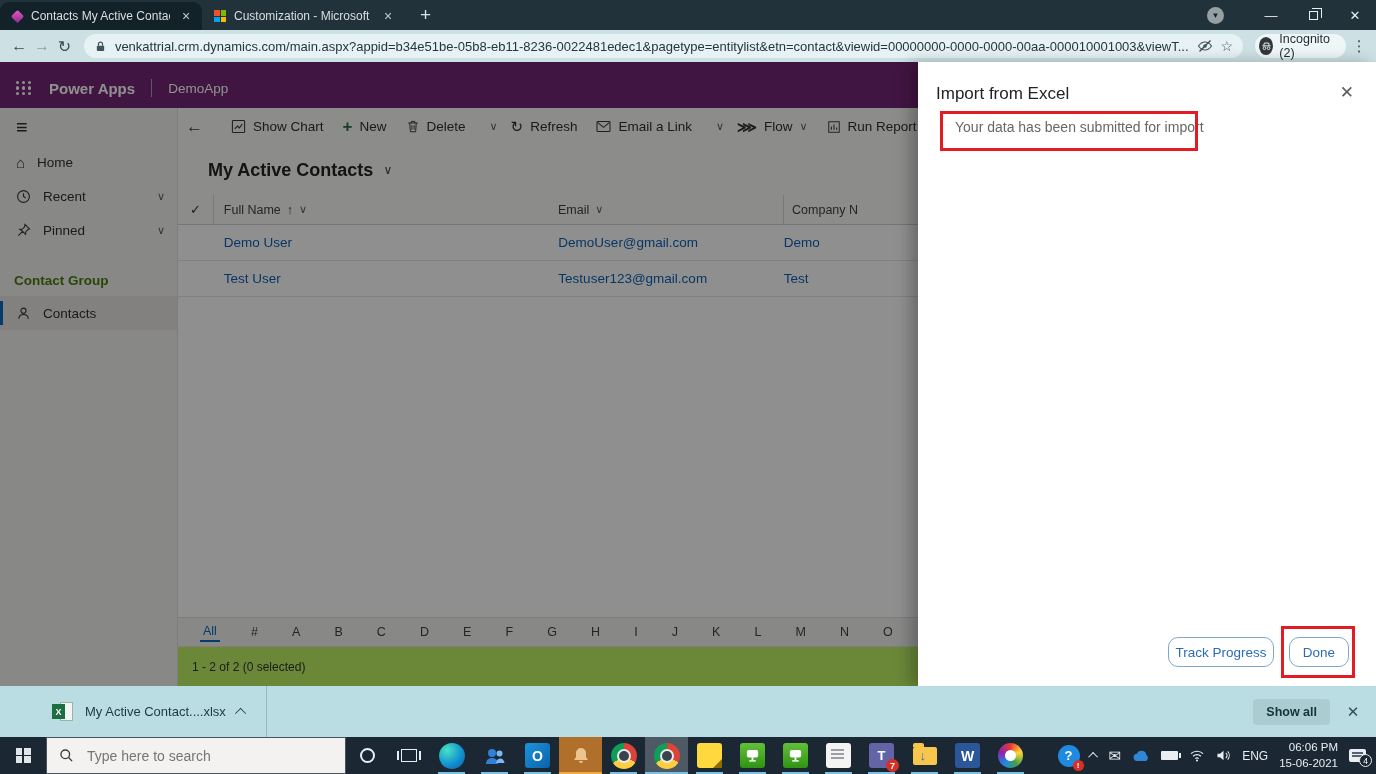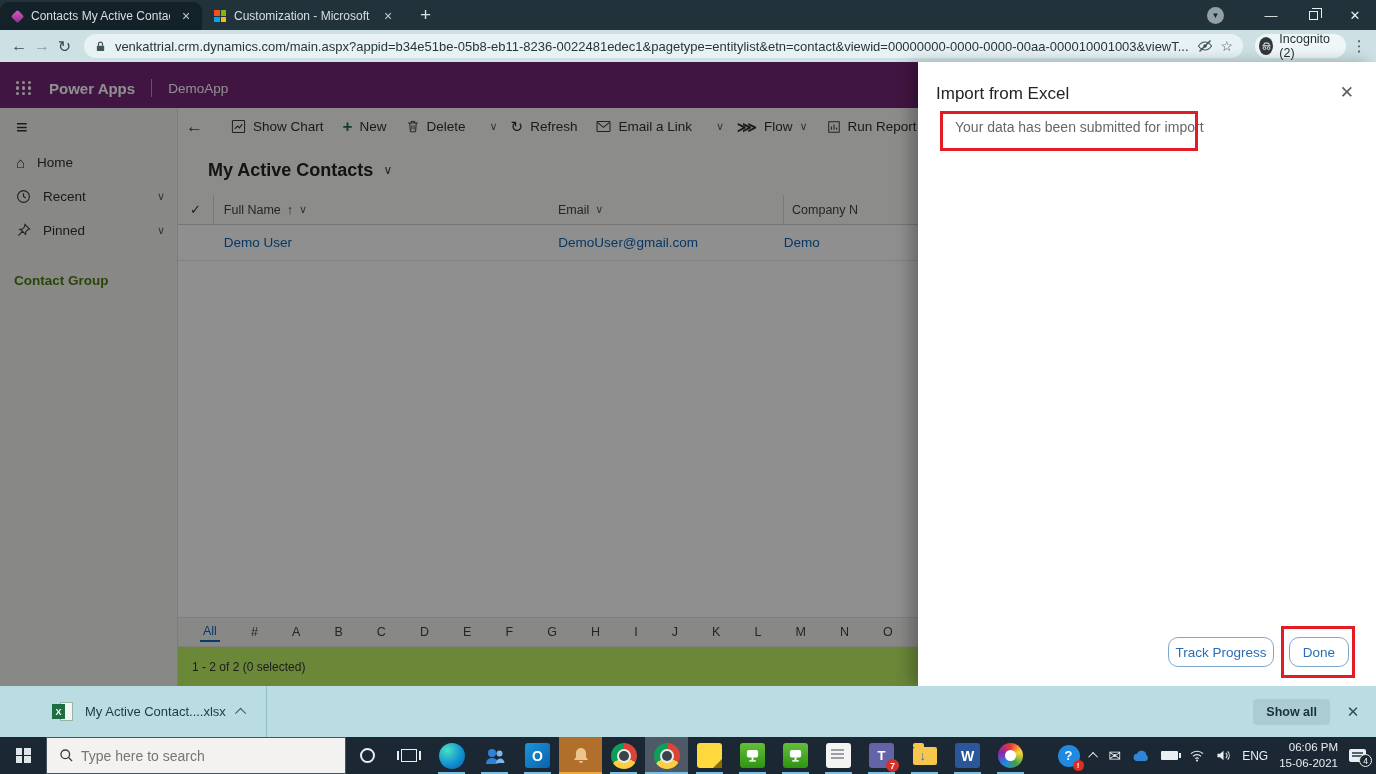--- a/index.html
+++ b/index.html
@@ -106,21 +106,21 @@
   .chev-up { width:8px; height:8px; border-left:1.6px solid #2e4d54; border-top:1.6px solid #2e4d54; transform:rotate(45deg) translateY(2px); }
   .dl-sep { width:1px; height:100%; background:#93bcc3; }
   .showall { margin-left:auto; background:rgba(0,0,0,.07); border-radius:4px; padding:6px 13px; font-size:12.5px; font-weight:bold; color:#16323a; }
   .dl-close { width:46px; text-align:center; font-size:15px; color:#2e4d54; }
 
   
   .taskbar { position:absolute; left:0; top:737px; width:1376px; height:37px; background:#1b2834; display:flex; align-items:stretch; z-index:90; color:#e8eef1; }
   .startbtn { width:46px; display:flex; align-items:center; justify-content:center; }
   .winlogo { width:15px; height:15px; display:grid; grid-template:1fr 1fr / 1fr 1fr; gap:1.5px; }
   .winlogo i { background:#dfe7ea; }
-  .searchbox { width:300px; background:#f3f2f1; display:flex; align-items:center; gap:7px; padding:0 12px; border:1px solid #49545e; }
+  .searchbox { width:300px; background:#f3f2f1; display:flex; align-items:center; gap:13px; padding:0 12px; border:1px solid #49545e; }
   .searchbox input { border:0; outline:0; background:transparent; font-size:14px; color:#1f1f1f; font-family:"Liberation Sans",sans-serif; width:230px; }
   .tb-sys { width:42px; display:flex; align-items:center; justify-content:center; }
   .cortana { width:15px; height:15px; border:2px solid #e8eef1; border-radius:50%; }
   .taskview { width:16px; height:13px; border:1.6px solid #e8eef1; position:relative; }
   .taskview::before { content:""; position:absolute; left:-5px; top:1px; bottom:1px; width:2px; background:#e8eef1; }
   .taskview::after { content:""; position:absolute; right:-5px; top:1px; bottom:1px; width:2px; background:#e8eef1; }
   .ticon { width:43px; display:flex; align-items:center; justify-content:center; position:relative; }
   .ind { position:absolute; bottom:0; left:8px; right:8px; height:2.5px; background:#79c0e2; }
   .ticon.hl-orange { background:#b06f2a; } .ticon.hl-orange .ind { background:#f0a93c; left:0; right:0; }
   .ticon.hl-gray { background:#4d5a66; } .ticon.hl-gray .ind { left:0; right:0; }
@@ -247,20 +247,27 @@
     <span class="nav-chev">∨</span>
   </div>
   <div class="nav-item">
     <svg width="15" height="15" viewBox="0 0 16 16">
         <path d="M9.5 1.5l5 5-1.8.5-2.2 2.2-.3 2.8-3.2-3.2-4.5 4.7 4.7-4.5L4 6.8l2.8-.3 2.2-2.2z" fill="none" stroke="#3b3a39" stroke-width="1.1"></path>
       </svg>
     <span class="grow">Pinned</span>
     <span class="nav-chev">∨</span>
   </div>
   <div class="group-label">Contact Group</div>
+  <div class="nav-item sel">
+    <svg width="15" height="15" viewBox="0 0 16 16">
+        <circle cx="8" cy="5" r="2.7" fill="none" stroke="#3b3a39" stroke-width="1.2"></circle>
+        <path d="M3 13.5c0-2.8 2.2-4.4 5-4.4s5 1.6 5 4.4" fill="none" stroke="#3b3a39" stroke-width="1.2"></path>
+      </svg>
+    <span class="grow">Contacts</span>
+  </div>
 </div>
 
 <div class="content">
   <div class="cmdbar">
     <span class="backarrow">←</span>
     <span class="cmd-sep"></span>
     <span class="cmd">
       <svg width="15" height="15" viewBox="0 0 16 16">
           <rect x="1.5" y="1.5" width="13" height="13" rx="1" fill="none" stroke="#3b3a39" stroke-width="1.1"></rect>
           <path d="M4 10.5l3-3 2 2 3-4" fill="none" stroke="#3b3a39" stroke-width="1.1"></path>
@@ -322,20 +329,26 @@
     </span>
     <span class="col-co gh-cell" style="border-left:1px solid #d8d6d4;padding-left:8px;align-self:stretch">
       <span>Company N</span>
     </span>
   </div>
   <div class="g-row">
     <span class="chk"></span>
     <span class="col-name cell">Demo User</span>
     <span class="col-email cell">DemoUser@gmail.com</span>
     <span class="col-co cell">Demo</span>
+  </div>
+  <div class="g-row">
+    <span class="chk"></span>
+    <span class="col-name cell">Test User</span>
+    <span class="col-email cell">Testuser123@gmail.com</span>
+    <span class="col-co cell">Test</span>
   </div>
   <div class="spacer"></div>
   <div class="jumpbar">
     <span class="jump-item on">All</span>
     <span class="jump-item">#</span>
     <span class="jump-item">A</span>
     <span class="jump-item">B</span>
     <span class="jump-item">C</span>
     <span class="jump-item">D</span>
     <span class="jump-item">E</span>

